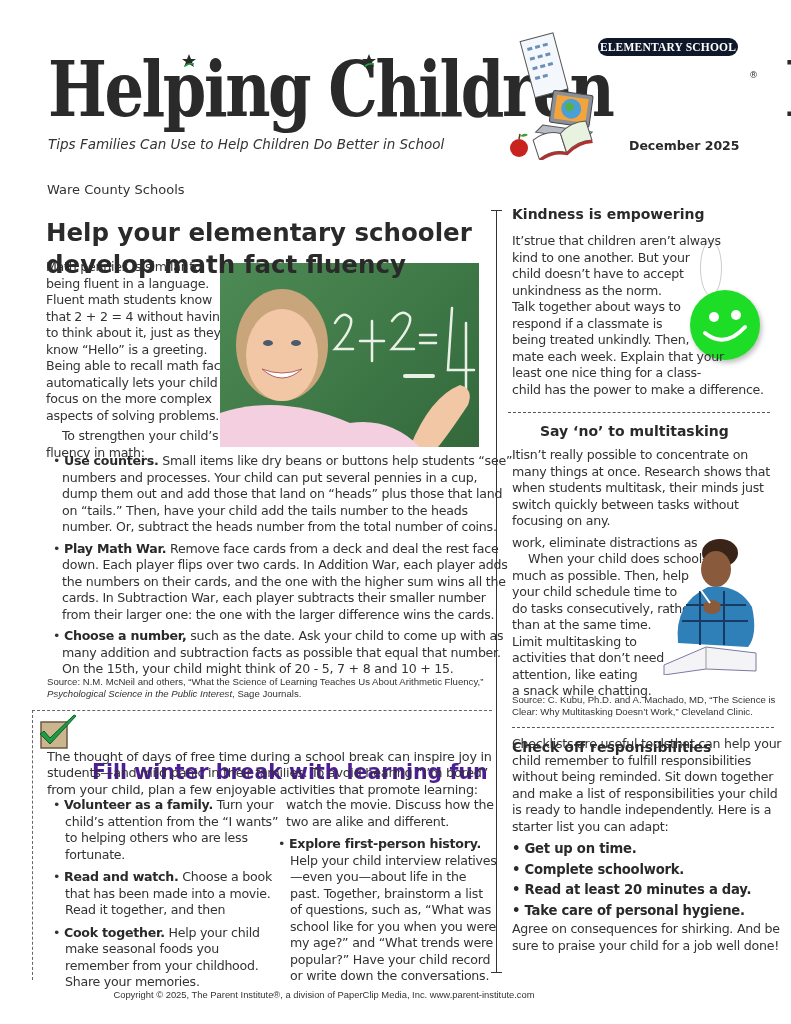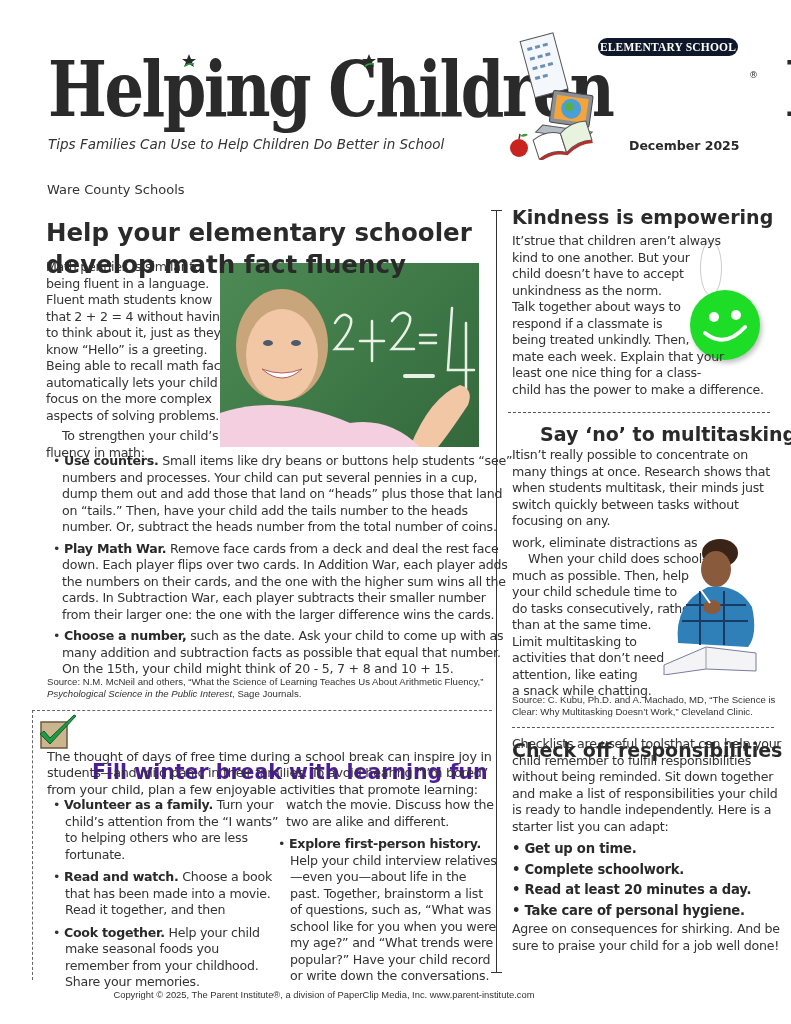--- a/index.html
+++ b/index.html
@@ -74,21 +74,21 @@
     font-family: "DejaVu Sans", sans-serif; font-weight: bold; font-size: 20.5px; color: #4c1d95; white-space: nowrap;
   }
   .winter-intro { position: absolute; left: 47px; top: 749px; width: 450px; font-size: 12.8px; line-height: 16.3px; }
   .winter-col1 { position: absolute; left: 47px; top: 797px; width: 235px; }
   .winter-col2 { position: absolute; left: 272px; top: 797px; width: 225px; }
   .w-item { padding-left: 18px; text-indent: -12px; margin-bottom: 6px; }
   .w-item b { color: #2a2a2a; }
   .w-cont { padding-left: 14px; }
 
   
-  .h-side { font-family: "DejaVu Sans", sans-serif; font-weight: bold; font-size: 19px; color: #2a2a2a; white-space: nowrap; }
+  .h-side { font-family: "DejaVu Sans", sans-serif; font-weight: bold; font-size: 14px; color: #2a2a2a; white-space: nowrap; }
   .h-kind { position: absolute; left: 512px; top: 206px; }
   .kind-text { position: absolute; left: 512px; top: 233px; width: 265px; }
   .smiley { position: absolute; left: 690px; top: 290px; width: 70px; height: 70px; border-radius: 50%; background: #1ddd27; box-shadow: 2px 3px 5px rgba(0,0,0,0.25); }
   .smiley-string { position: absolute; left: 700px; top: 240px; width: 22px; height: 56px; border: 1px solid #ccc; border-radius: 50%; }
   .dash-sep { position: absolute; height: 0; border-top: 1.5px dashed #555; }
   .h-multi { position: absolute; left: 512px; top: 423px; margin-left: 28px; }
   .multi-text { position: absolute; left: 512px; top: 447px; width: 272px; }
   .photo-boy { position: absolute; left: 660px; top: 535px; width: 100px; height: 140px; }
   .source-multi { position: absolute; left: 512px; top: 694px; width: 275px; }
   .h-check { position: absolute; left: 512px; top: 739px; }

